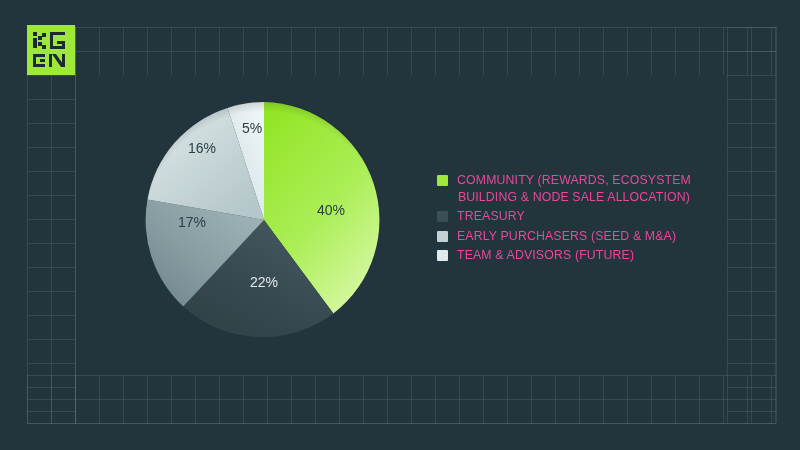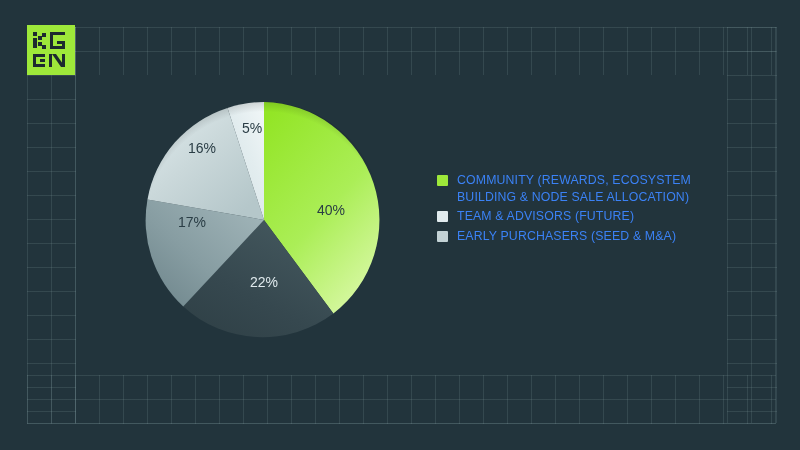--- a/index.html
+++ b/index.html
@@ -82,22 +82,23 @@
     height: 11px;
     margin-top: 3px;
     margin-right: 9px;
     border-radius: 1px;
   }
   .legend-label {
     font-family: "Liberation Sans", sans-serif;
     font-size: 12.3px;
     line-height: 16.5px;
     letter-spacing: 0.15px;
-    color: #3b82f6;
+    color: #ec4899;
     white-space: pre-line;
+    text-align: center;
   }
 </style>
 </head>
 <body>
 
 <div id="stage">
 
   <div class="grid-band" id="band-top"></div>
   <div class="grid-band edge-b" id="band-bottom"></div>
   <div class="grid-band edge-r" id="band-left"></div>
@@ -187,27 +188,31 @@
   </div>
 
   <div id="legend">
 
     <div class="legend-row">
       <span class="legend-swatch" style="background:#9ee83a"></span>
       <span class="legend-label">COMMUNITY (REWARDS, ECOSYSTEM
 BUILDING &amp; NODE SALE ALLOCATION)</span>
     </div>
 
-
+    <div class="legend-row">
+      <span class="legend-swatch" style="background:#3b4f57"></span>
+      <span class="legend-label">TREASURY</span>
+    </div>
+
+
+    <div class="legend-row">
+      <span class="legend-swatch" style="background:#c3d2d5"></span>
+      <span class="legend-label">EARLY PURCHASERS (SEED &amp; M&amp;A)</span>
+    </div>
 
     <div class="legend-row">
       <span class="legend-swatch" style="background:#e1ebee"></span>
       <span class="legend-label">TEAM &amp; ADVISORS (FUTURE)</span>
     </div>
 
-    <div class="legend-row">
-      <span class="legend-swatch" style="background:#c3d2d5"></span>
-      <span class="legend-label">EARLY PURCHASERS (SEED &amp; M&amp;A)</span>
-    </div>
-
   </div>
 
 </div>
 
 </body></html>

